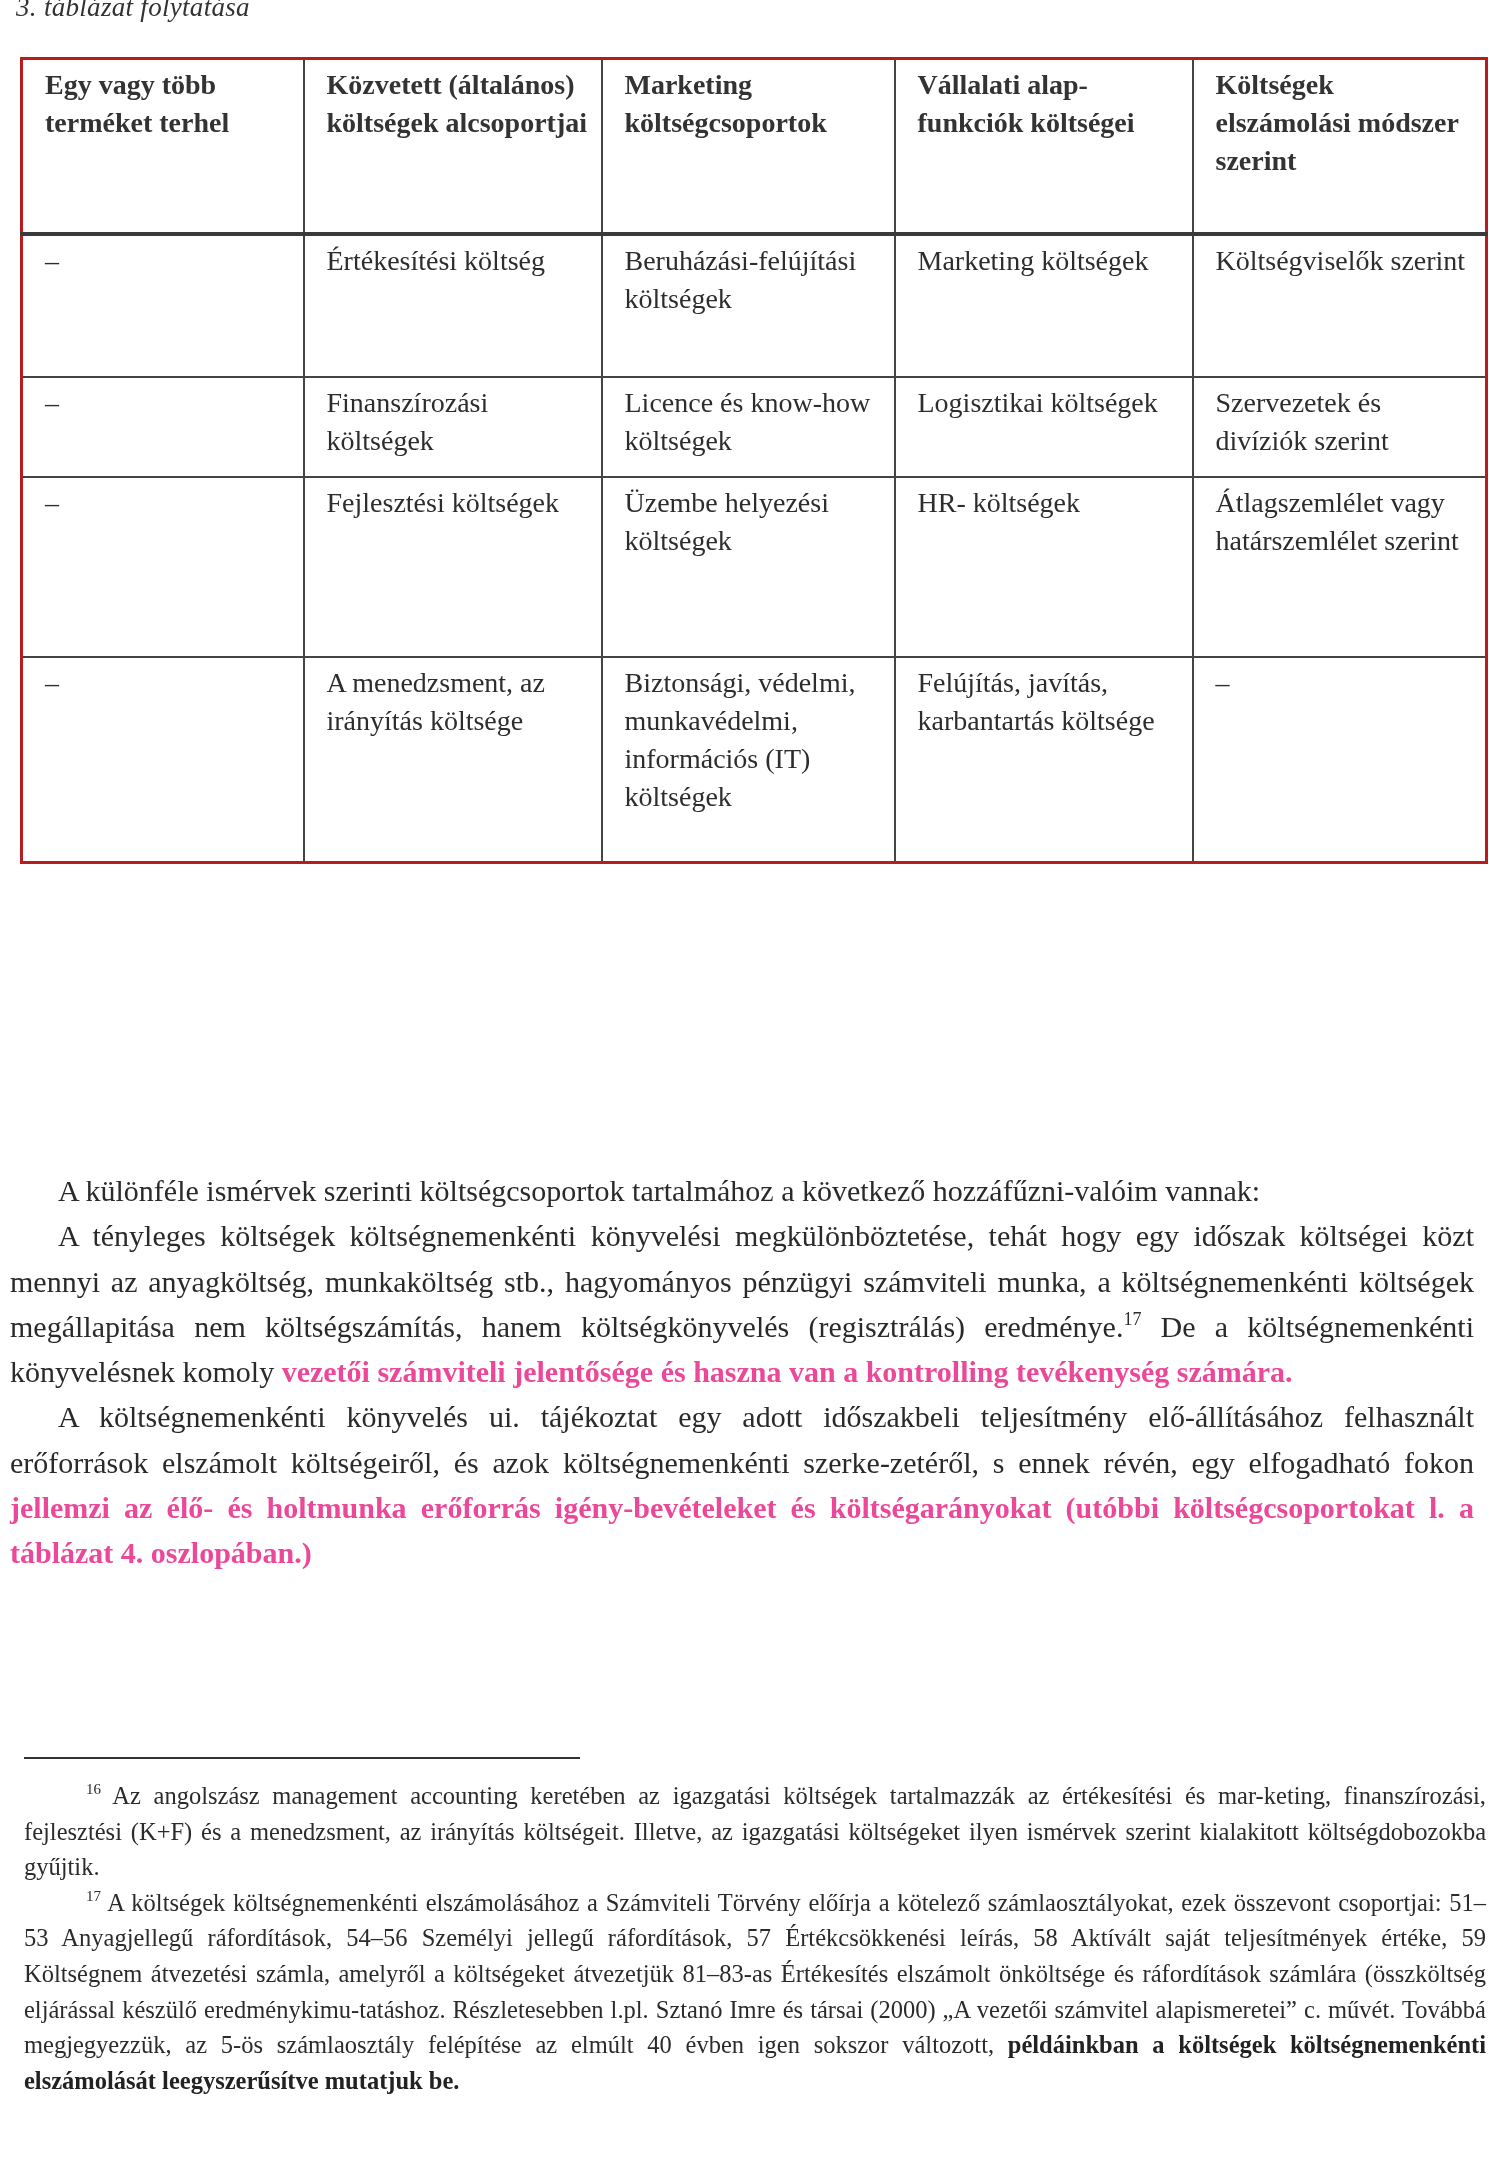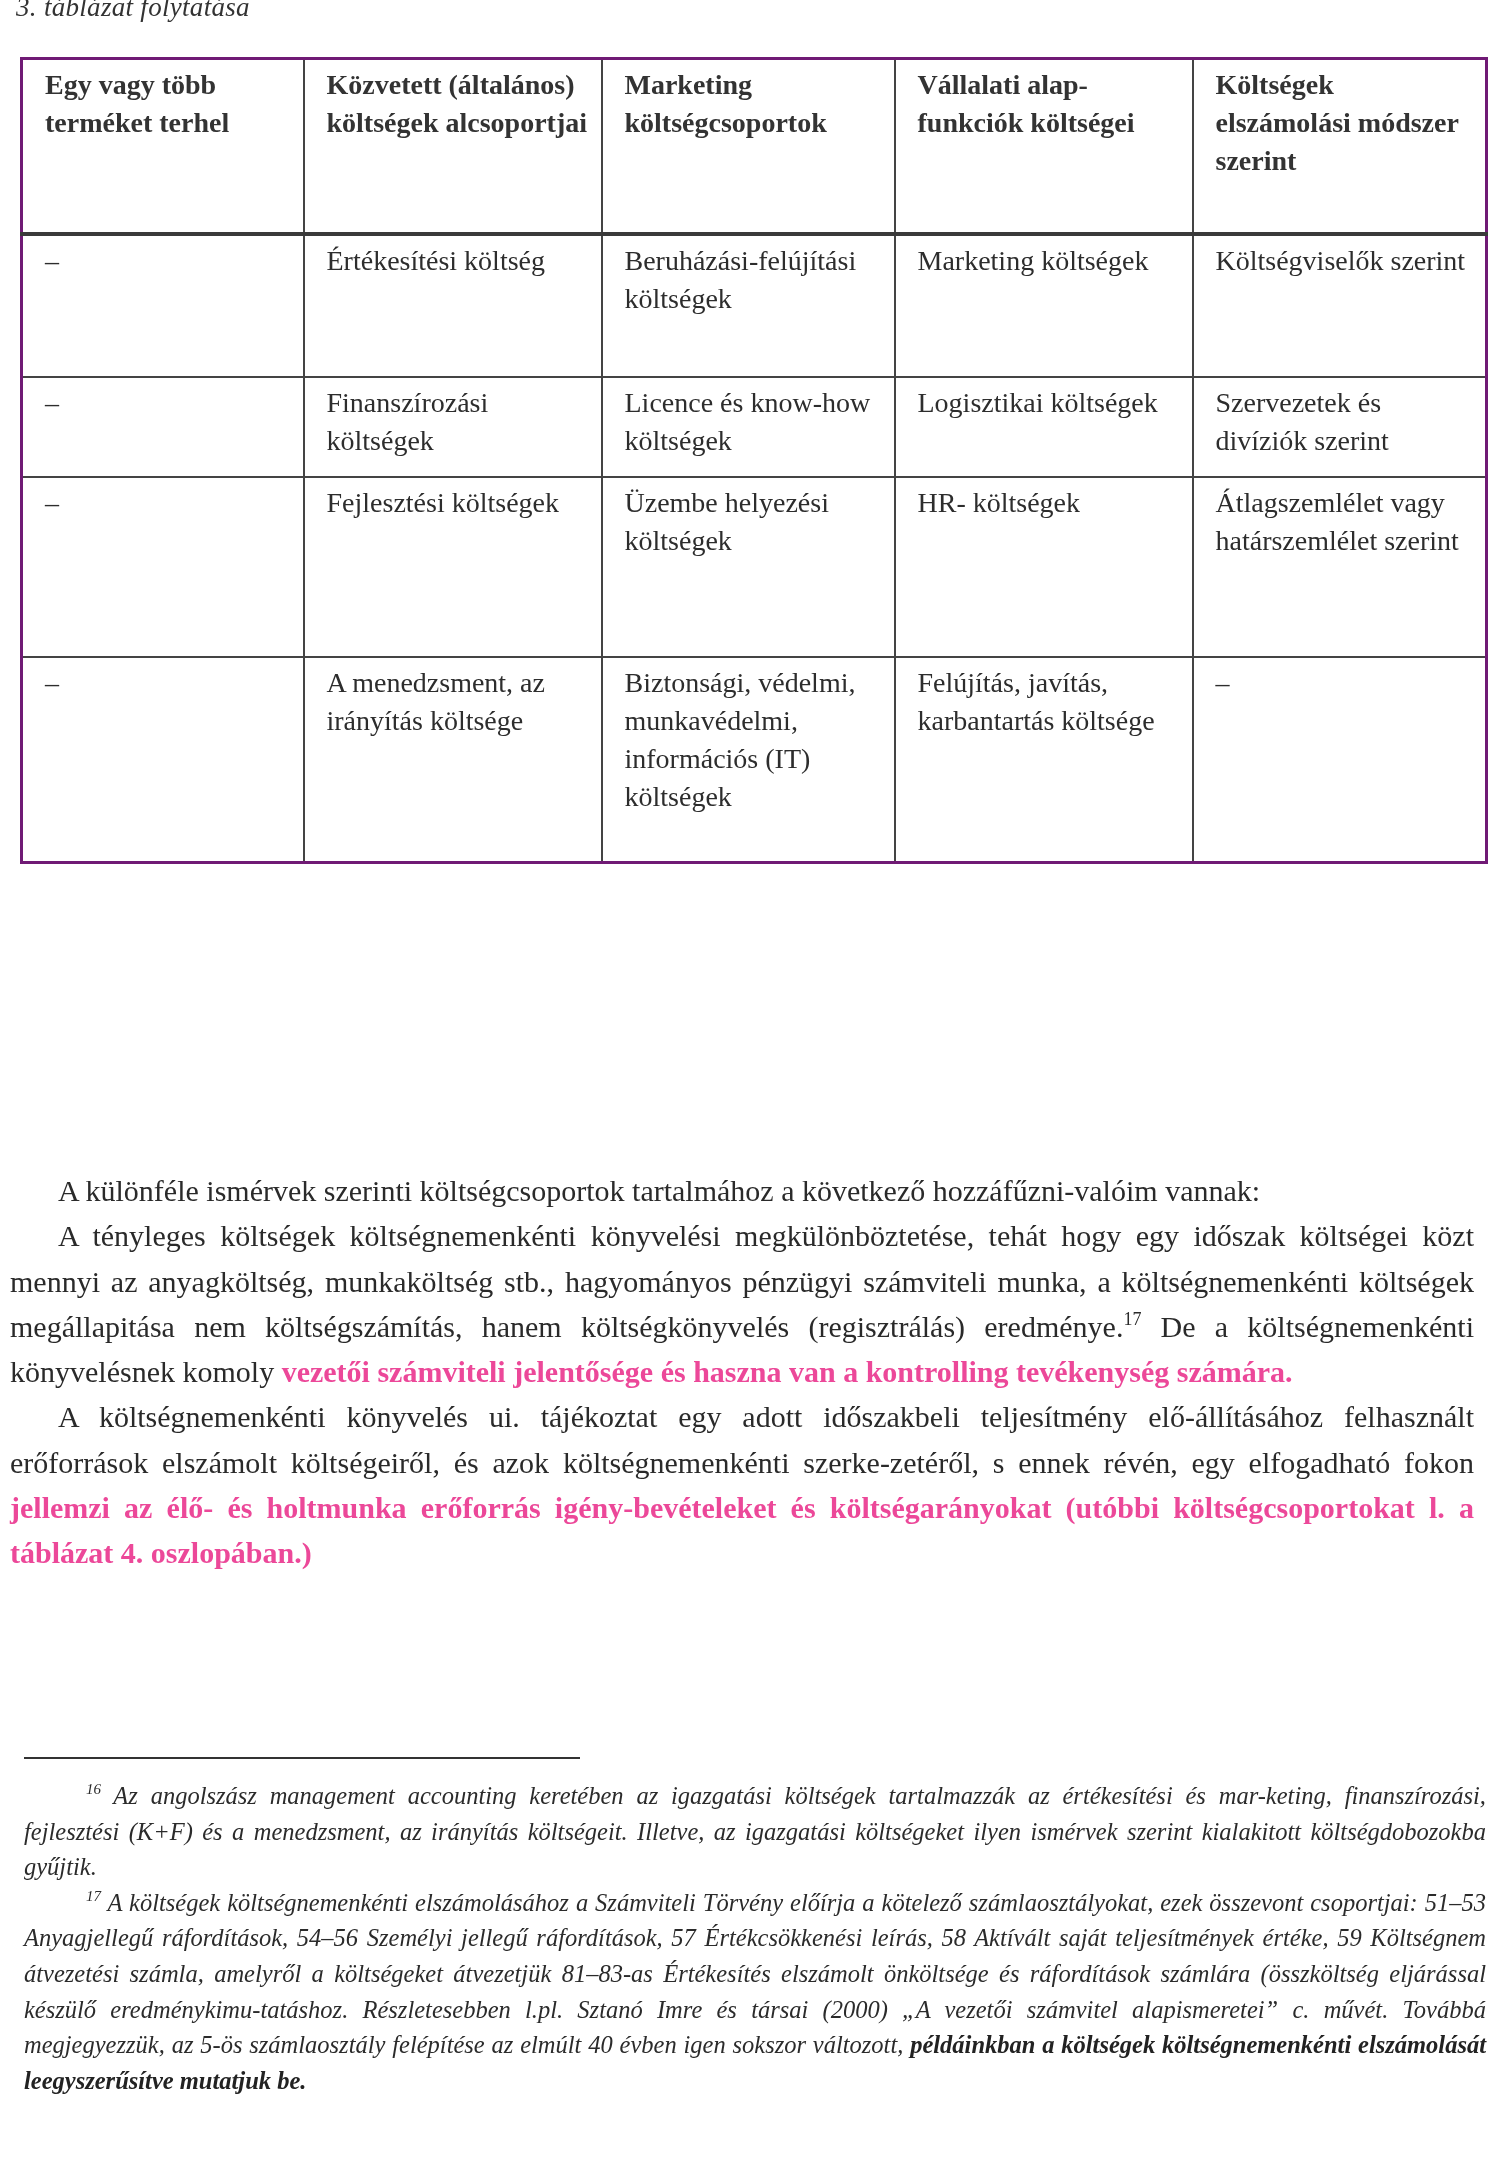--- a/index.html
+++ b/index.html
@@ -8,21 +8,21 @@
     font-family: "Liberation Serif", "DejaVu Serif", serif; color: #2a2a2a;
   }
   .caption {
     position: absolute; left: 16px; top: -8px;
     font-style: italic; font-size: 27px; color: #333;
     letter-spacing: 0.3px;
   }
   table.cost {
     position: absolute; left: 20px; top: 57px;
     width: 1465px; border-collapse: collapse;
-    border: 3px solid #701a75;
+    border: 3px solid #b91c1c;
     table-layout: fixed;
   }
   table.cost td, table.cost th {
     border: 2px solid #444;
     vertical-align: top;
     text-align: left;
     padding: 6px 12px 8px 22px;
     font-size: 28px; line-height: 38px;
     color: #2d2d2d;
   }
@@ -45,21 +45,21 @@
 
   .fn-rule {
     position: absolute; left: 24px; top: 1757px; width: 556px; height: 0;
     border-top: 2px solid #333;
   }
   .footnotes {
     position: absolute; left: 24px; top: 1778px; width: 1462px;
     font-size: 24.5px; line-height: 35.6px; text-align: justify;
     color: #2b2b2b;
   }
-  .footnotes p { margin: 0; text-indent: 62px; font-style: italic; }
+  .footnotes p { margin: 0; text-indent: 62px; }
   .footnotes sup { font-size: 15px; line-height: 0; vertical-align: 10px; }
   .footnotes b { font-weight: bold; color: #222; }
 </style>
 </head>
 <body>
 
 <div class="caption">3. táblázat folytatása</div>
 
 <table class="cost">
   <colgroup>

